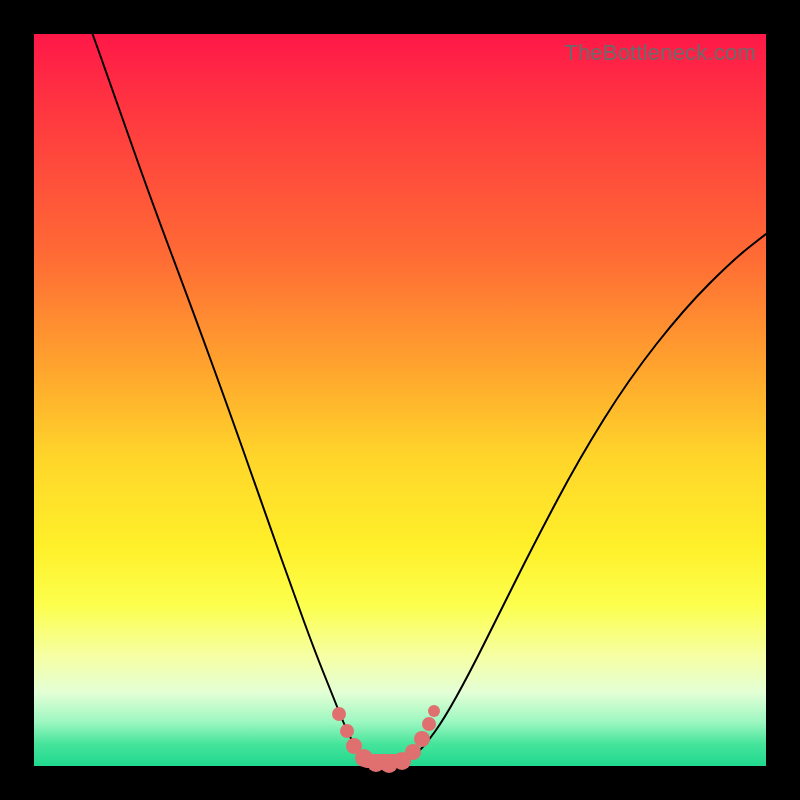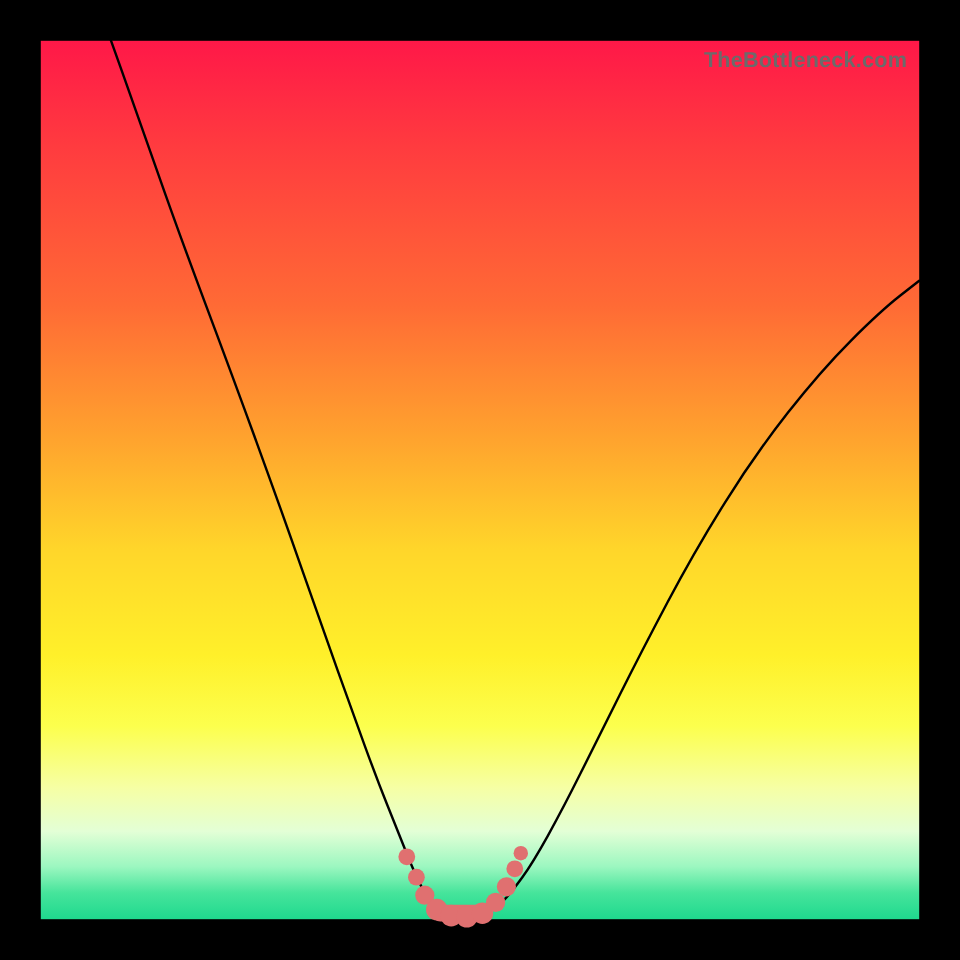--- a/index.html
+++ b/index.html
@@ -28,22 +28,22 @@
       #e3ffd6 90%,
       #9cf7c0 94%,
       #46e49b 97%,
       #1fd98e 100%);
   }
   .watermark {
     position: absolute;
     top: 6px;
     right: 10px;
     font-family: Arial, Helvetica, sans-serif;
-    font-size: 18px;
-    font-weight: 700;
+    font-size: 22px;
+    font-weight: 400;
     color: #6b6b6b;
     letter-spacing: 0.2px;
     user-select: none;
   }
   svg.curve {
     position: absolute;
     left: 0; top: 0;
     width: 100%; height: 100%;
     overflow: visible;
   }

